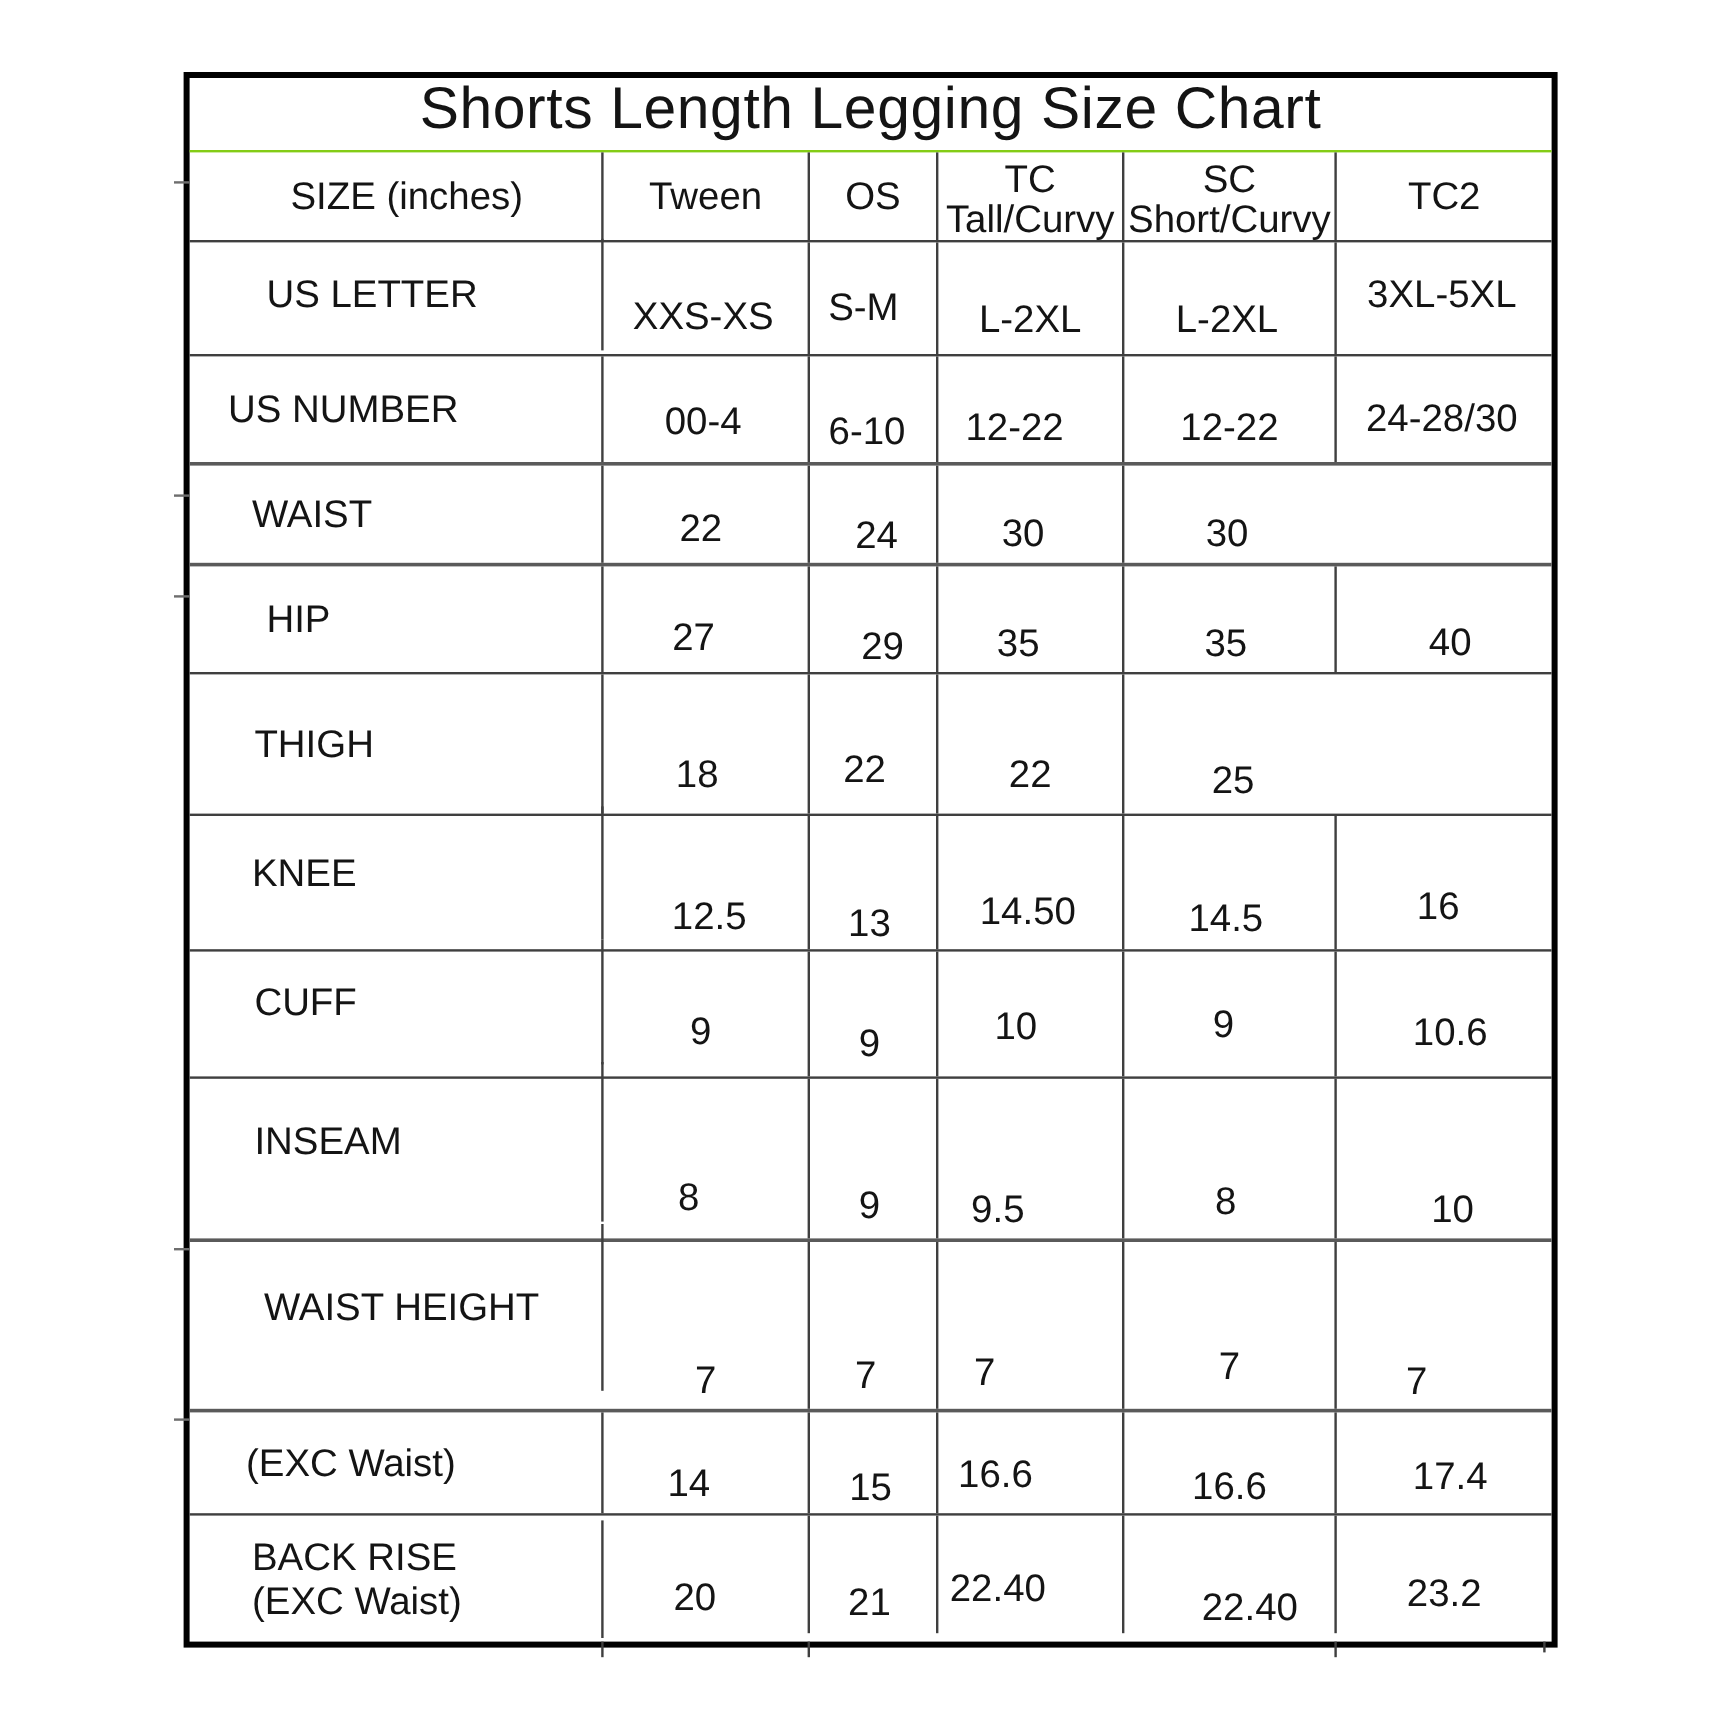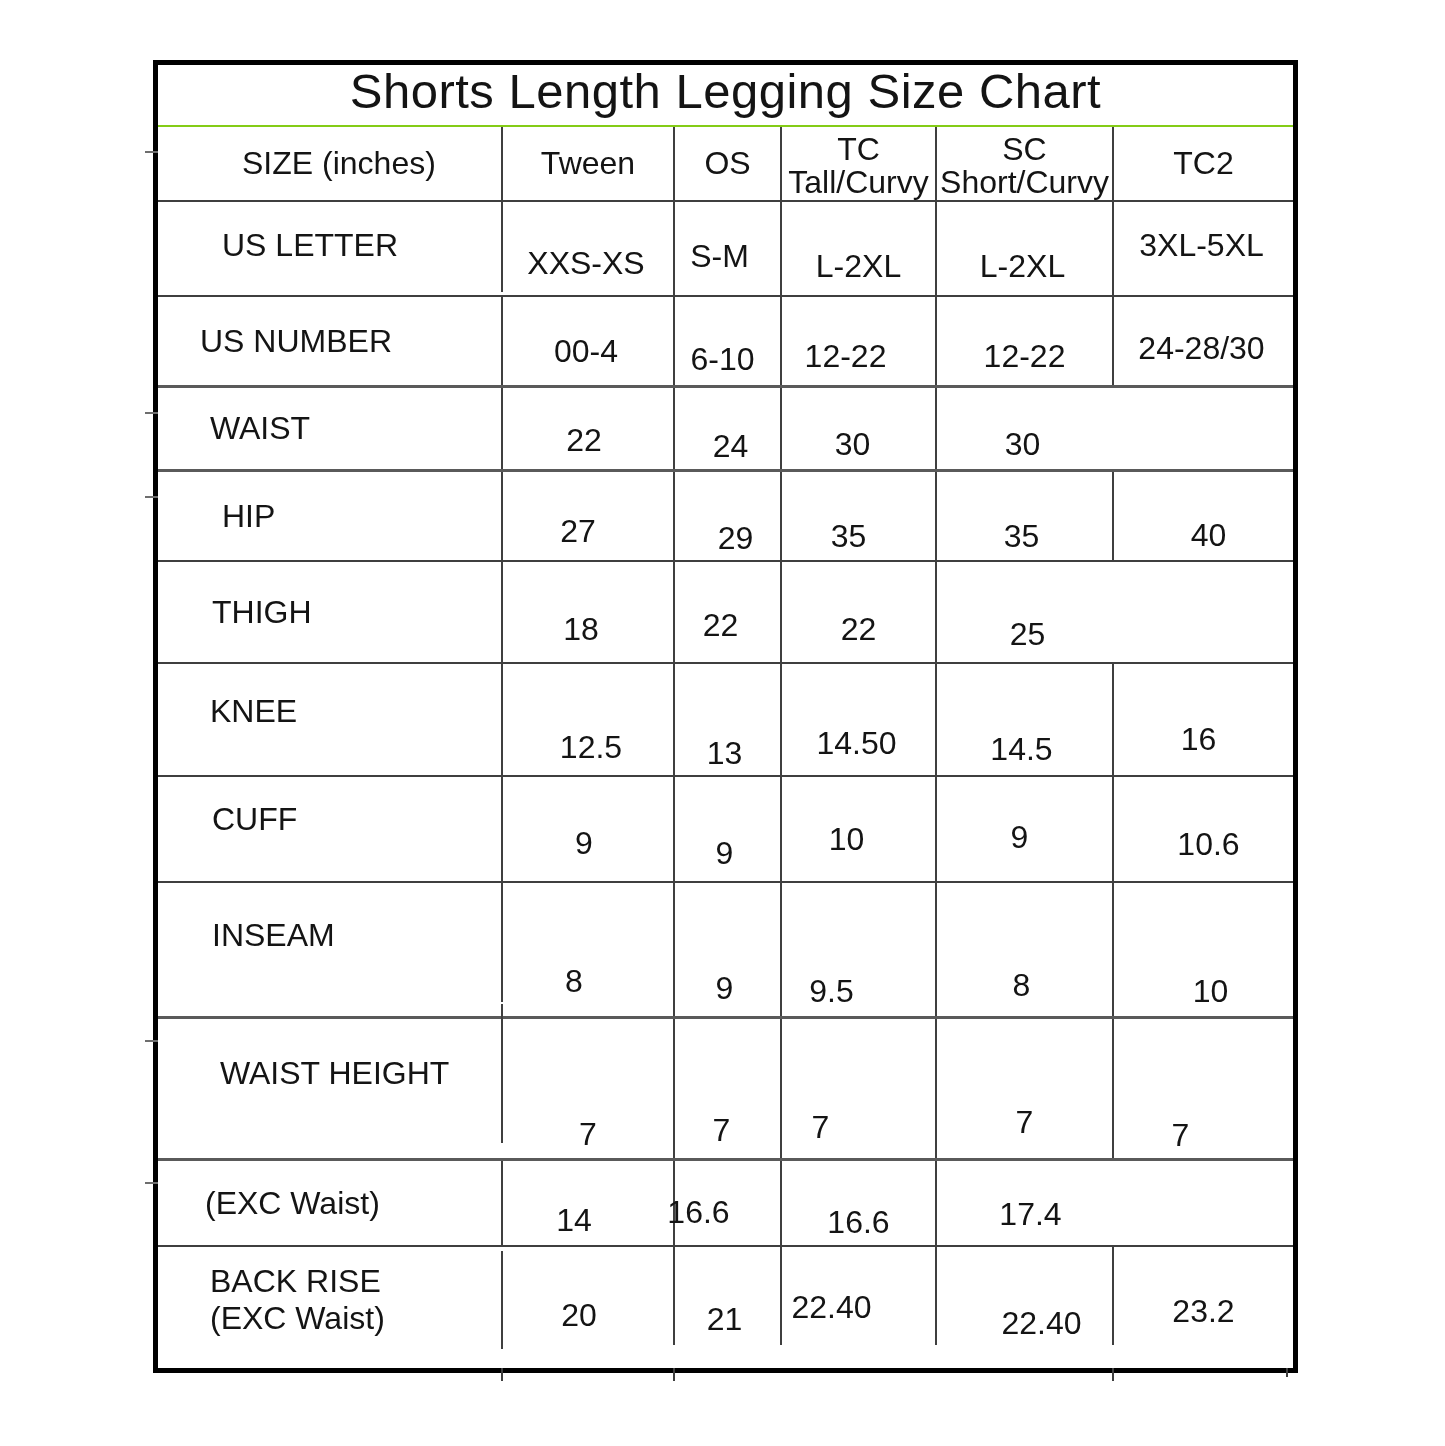--- a/index.html
+++ b/index.html
@@ -86,21 +86,21 @@
         </div>
       <div class="cell vcell tbl-text" style="padding-bottom:10px">
           <span class="val" style="left:-2px">L-2XL</span>
         </div>
       <div class="cell vcell tbl-text" style="padding-bottom:31px">
           <span class="val" style="left:-2px">3XL-5XL</span>
         </div>
     </div>
 
     <div class="trow heavy" style="height:91px">
-      <div class="cell label-cell tbl-text" style="padding-left:42px">
+      <div class="cell label-cell tbl-text" style="padding-left:32px">
         <div>US NUMBER</div>
       </div>
       <div class="cell vcell tbl-text" style="padding-bottom:15px">
           <span class="val" style="left:-2px">00-4</span>
         </div>
       <div class="cell vcell tbl-text" style="padding-bottom:7px">
           <span class="val" style="left:-5px">6-10</span>
         </div>
       <div class="cell vcell tbl-text" style="padding-bottom:10px">
           <span class="val" style="left:-13px">12-22</span>
@@ -145,21 +145,21 @@
           <span class="val" style="left:-10px">35</span>
         </div>
       <div class="cell vcell tbl-text" style="padding-bottom:5px">
           <span class="val" style="left:-3px">35</span>
         </div>
       <div class="cell vcell tbl-text" style="padding-bottom:6px">
           <span class="val" style="left:5px">40</span>
         </div>
     </div>
 
-    <div class="trow" style="height:102px">
+    <div class="trow" style="height:118px">
       <div class="cell label-cell tbl-text" style="padding-left:54px">
         <div>THIGH</div>
       </div>
       <div class="cell vcell tbl-text" style="padding-bottom:14px">
           <span class="val" style="left:-7px">18</span>
         </div>
       <div class="cell vcell tbl-text" style="padding-bottom:18px">
           <span class="val" style="left:-7px">22</span>
         </div>
       <div class="cell vcell tbl-text" style="padding-bottom:14px">
@@ -253,20 +253,23 @@
           <span class="val" style="left:-23px">7</span>
         </div>
     </div>
 
     <div class="trow" style="height:86px">
       <div class="cell label-cell tbl-text" style="padding-left:47px">
         <div>(EXC Waist)</div>
       </div>
       <div class="cell vcell tbl-text" style="padding-bottom:6px">
           <span class="val" style="left:-14px">14</span>
+        </div>
+      <div class="cell vcell tbl-text" style="padding-bottom:3px">
+          <span class="val" style="left:-2px">15</span>
         </div>
       <div class="cell vcell tbl-text" style="padding-bottom:14px">
           <span class="val" style="left:-29px">16.6</span>
         </div>
       <div class="cell vcell tbl-text" style="padding-bottom:4px">
           <span class="val">16.6</span>
         </div>
       <div class="cell vcell tbl-text" style="padding-bottom:12px">
           <span class="val" style="left:5px">17.4</span>
         </div>

